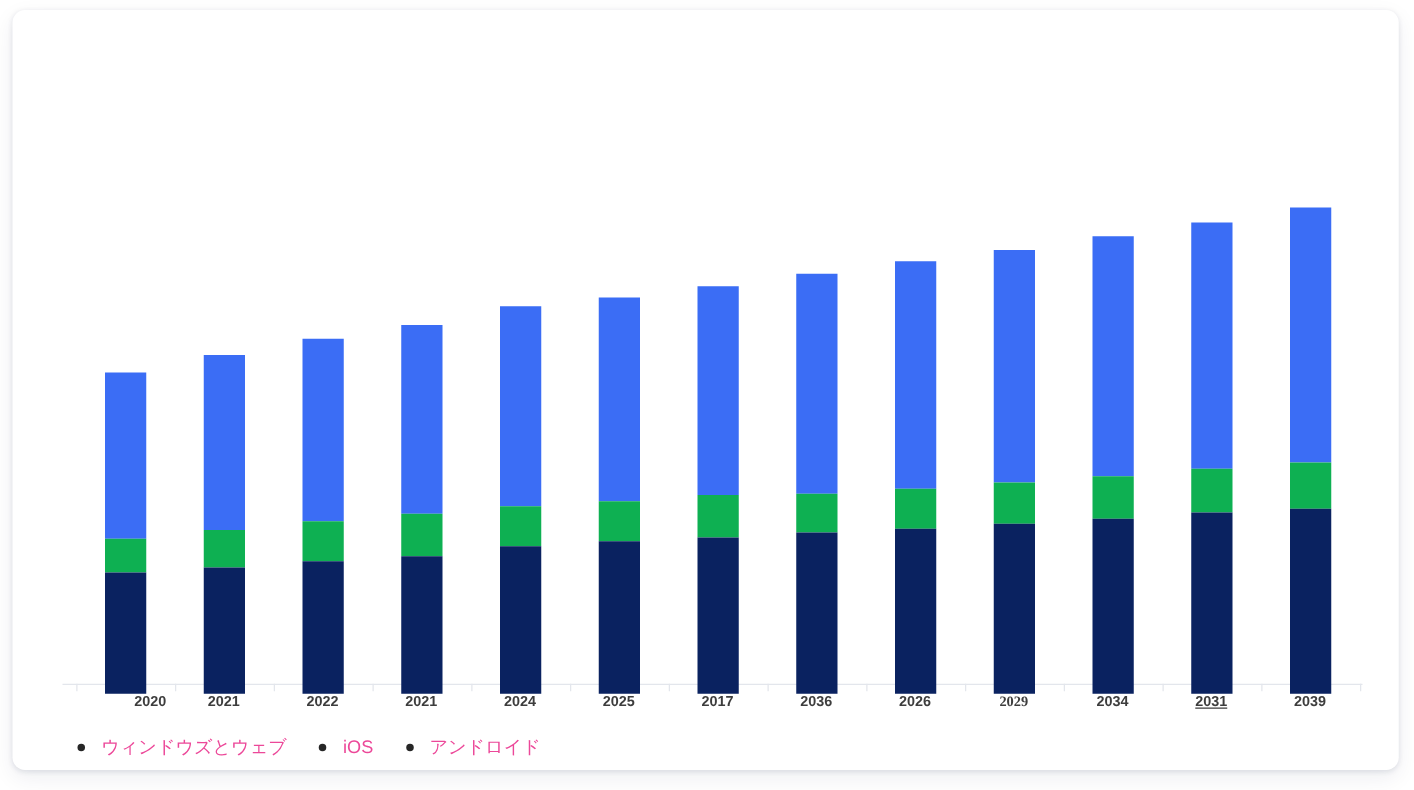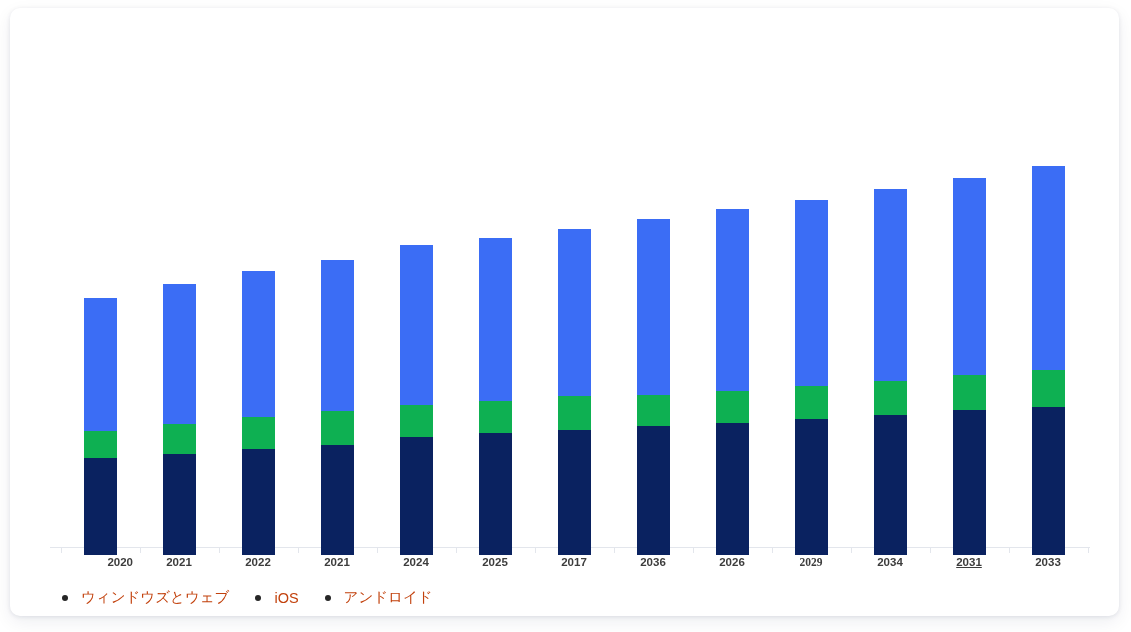--- a/index.html
+++ b/index.html
@@ -112,21 +112,21 @@
     width: 6px;
     height: 6px;
     border-radius: 50%;
     background: #262626;
     margin-right: 13px;
     flex: none;
   }
 
   .legend-text {
     font-size: 14.5px;
-    color: #c2410c;
+    color: #ec4899;
     white-space: nowrap;
   }
 </style>
 </head>
 <body>
 
 <div id="root">
   <div class="card">
 
 
@@ -215,21 +215,21 @@
           <div class="seg seg-bottom" style="top: 232px; height: 145px;"></div>
         </div>
         <div class="tick-mark" style="left: 920px;"></div>
         <div class="xlabel" style="left: 929px; text-decoration: underline;">2031</div>
         <div class="bar" style="left: 1022px; top: 158px; height: 389px;">
           <div class="seg seg-top" style="top: 0px; height: 204px;"></div>
           <div class="seg seg-mid" style="top: 204px; height: 37px;"></div>
           <div class="seg seg-bottom" style="top: 241px; height: 148px;"></div>
         </div>
         <div class="tick-mark" style="left: 999px;"></div>
-        <div class="xlabel" style="left: 1008px;">2033</div>
+        <div class="xlabel" style="left: 1008px;">2039</div>
         <div class="tick-mark" style="left: 1078px;"></div>
       </div>
 
     <div class="legend" id="legend">
         <div class="legend-item">
           <span class="legend-dot"></span>
           <span class="legend-text">ウィンドウズとウェブ</span>
         </div>
         <div class="legend-item">
           <span class="legend-dot"></span>

